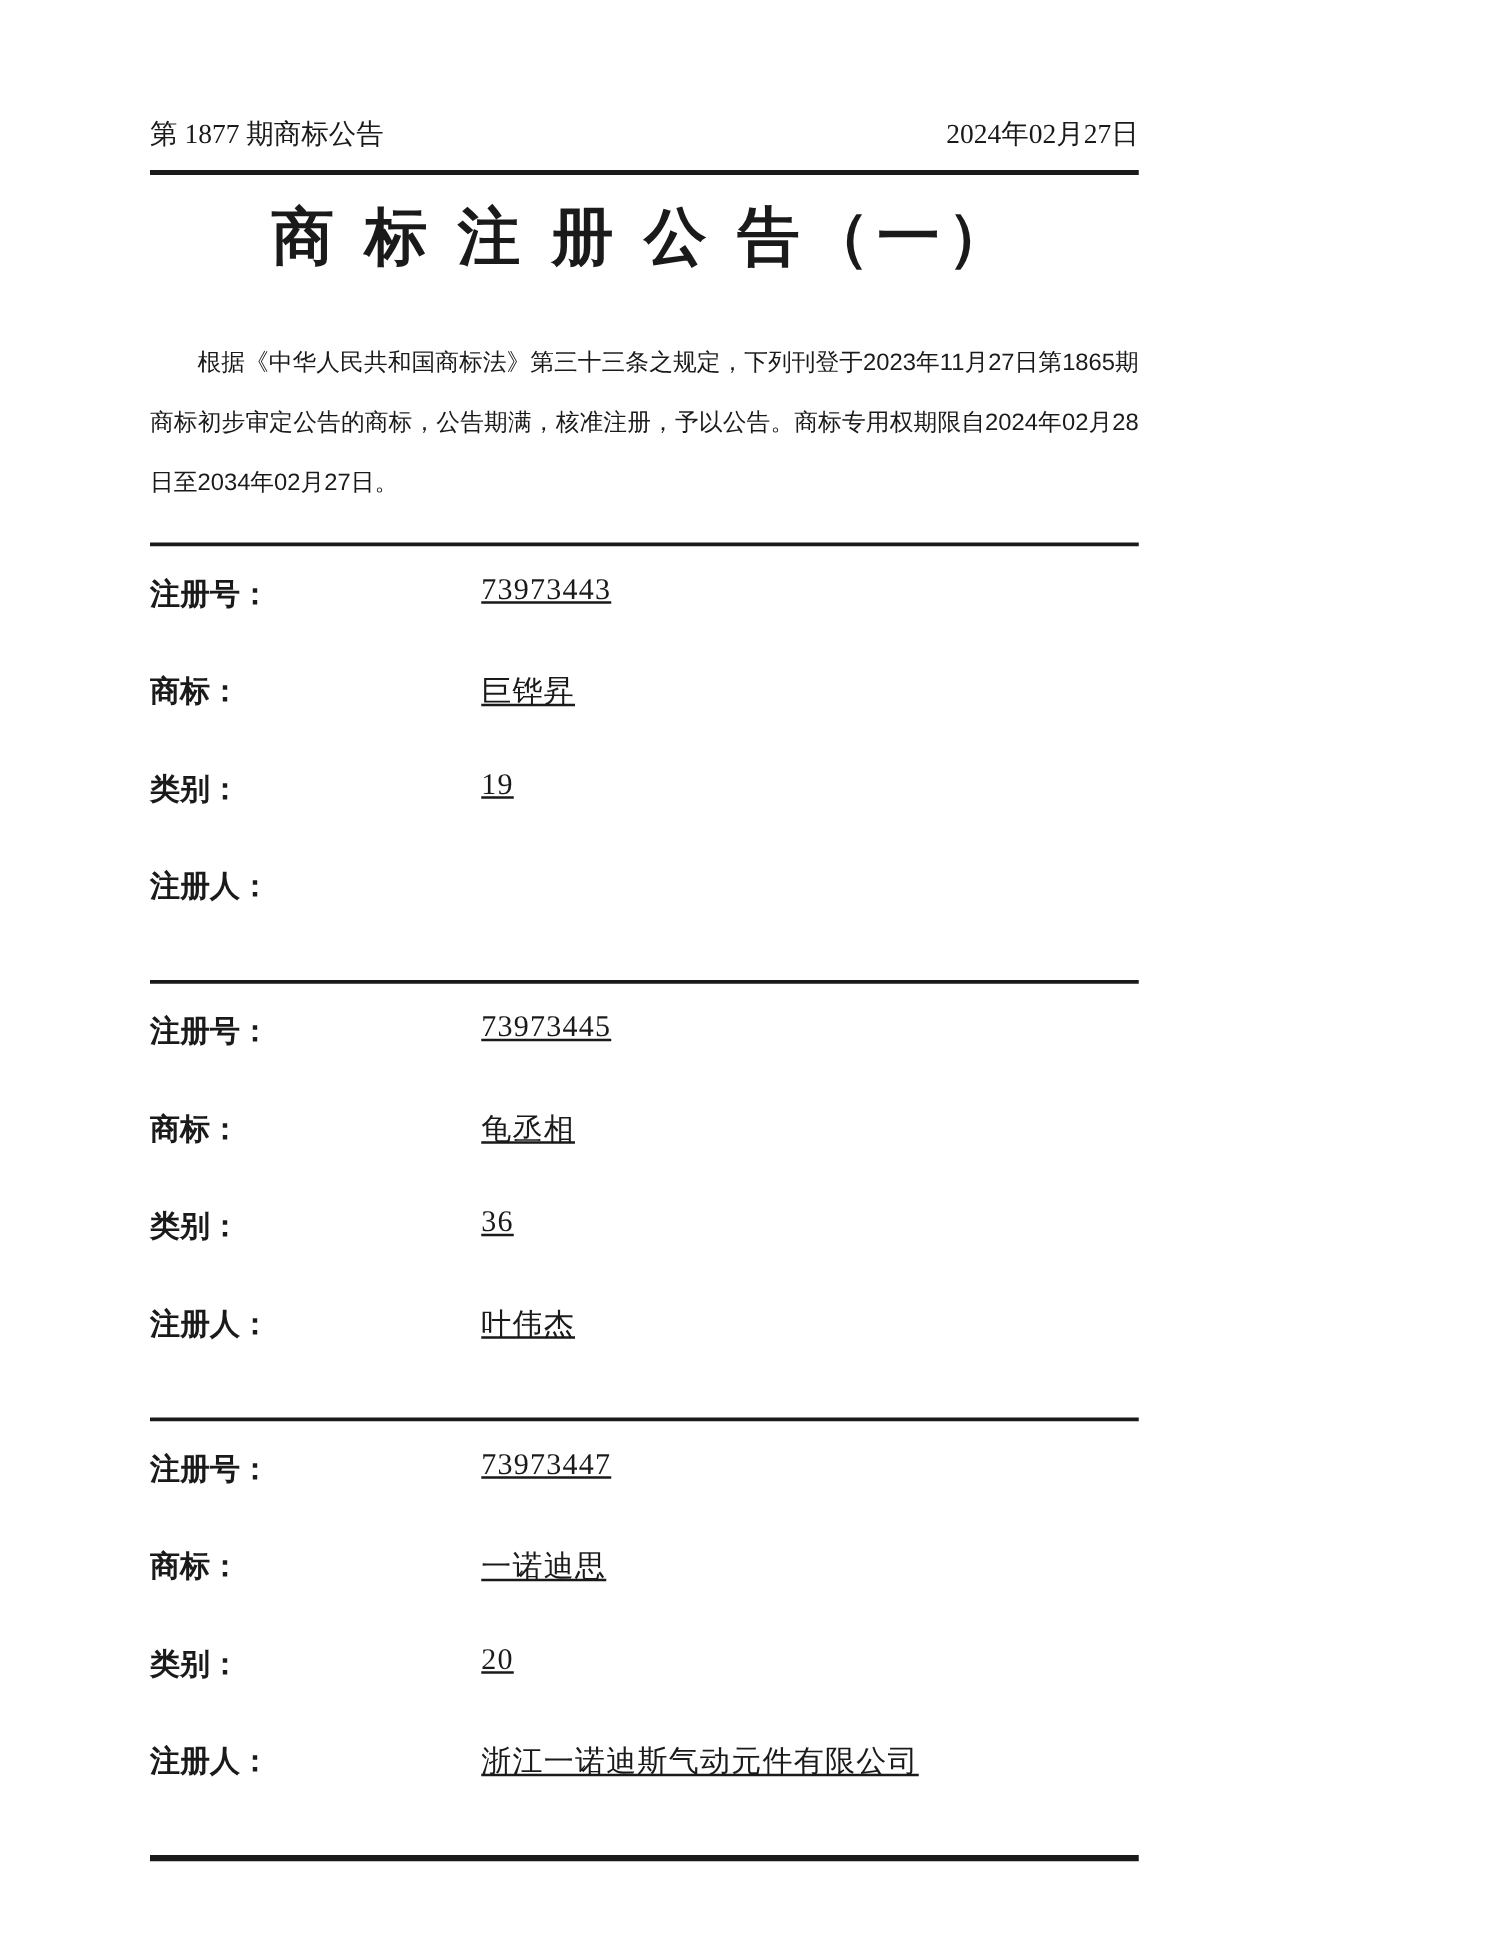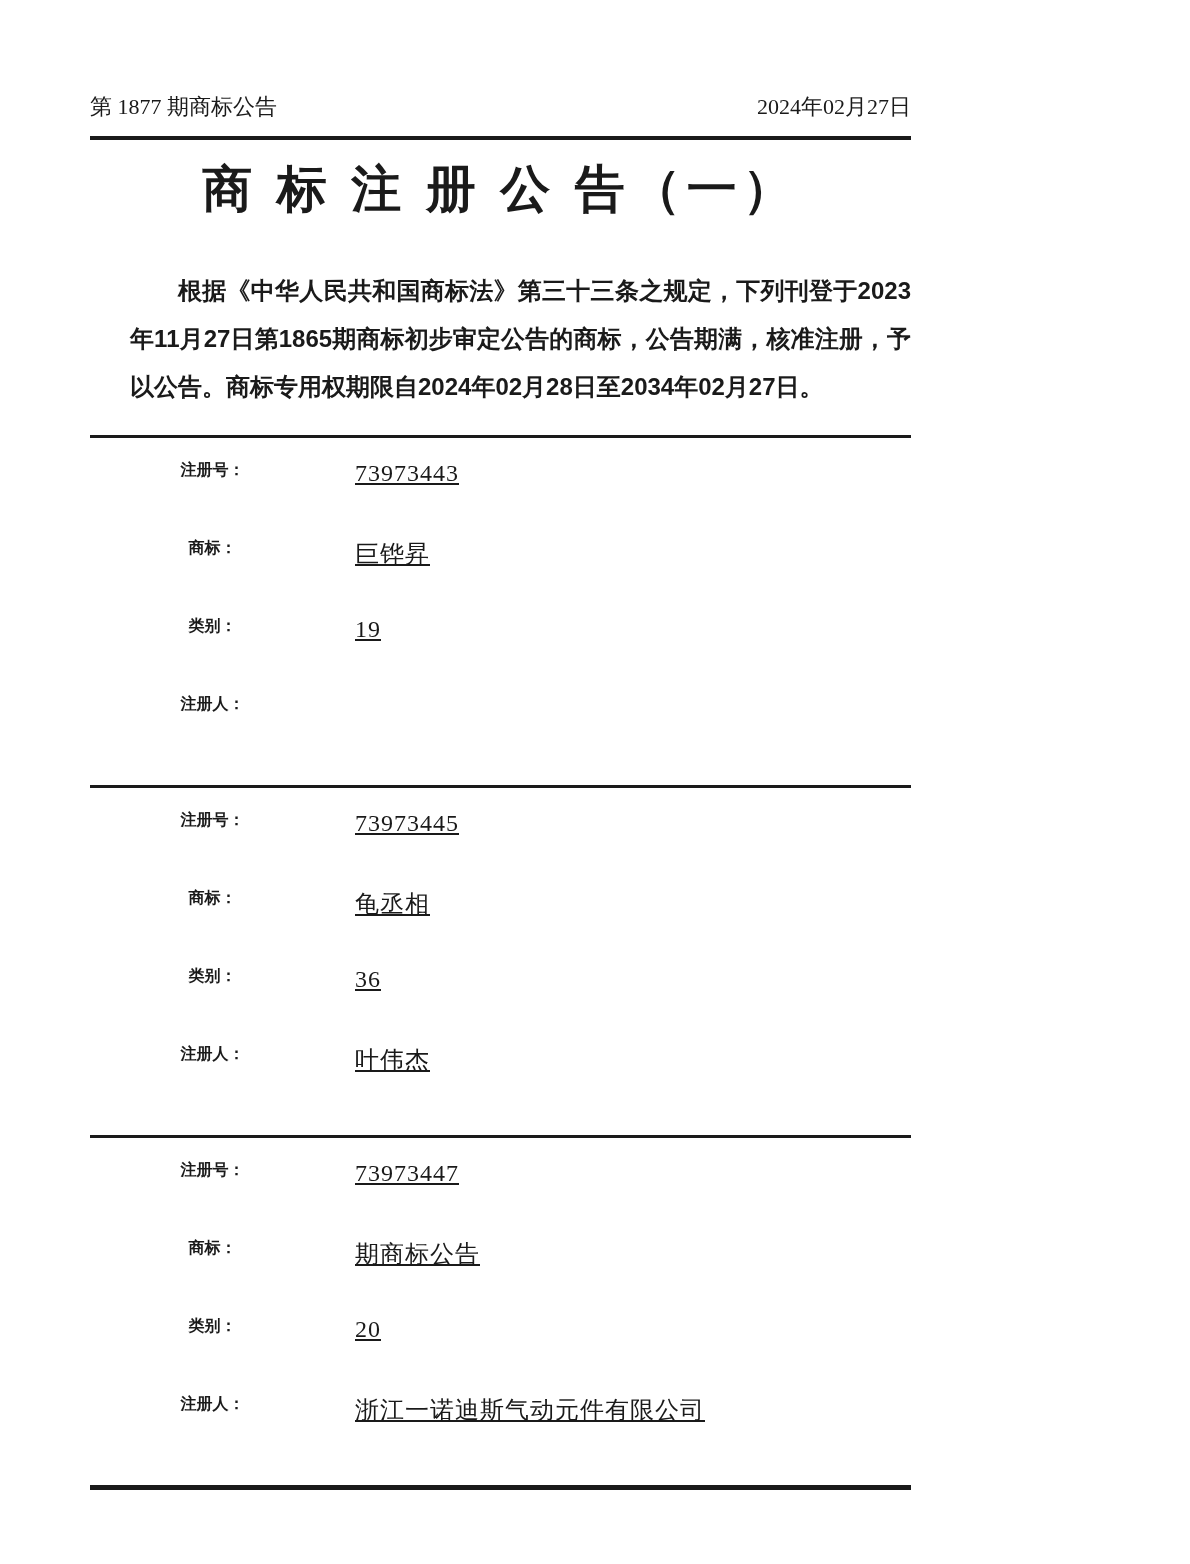--- a/index.html
+++ b/index.html
@@ -11,21 +11,21 @@
   body {
     width: 1190px;
     height: 1564px;
     overflow: hidden;
     font-family: "Liberation Serif", "DejaVu Serif", serif;
   }
   .page {
     box-sizing: border-box;
     width: 1001px;
     height: 1564px;
-    padding: 92px 90px 0 90px;
+    padding: 92px 90px 0 120px;
   }
   
   .running-header {
     display: flex;
     justify-content: space-between;
     align-items: baseline;
     font-size: 22px;
     padding-bottom: 14px;
     border-bottom: 4px solid #1a1a1a;
   }
@@ -34,48 +34,47 @@
     margin-top: 16px;
     text-align: center;
     font-size: 50px;
     font-weight: bold;
     letter-spacing: 6px;
     font-family: "Liberation Serif", "DejaVu Serif", serif;
   }
   
   .intro {
     margin-top: 44px;
-    font-size: 24px;
-    font-weight: bold;
+    font-size: 19px;
+    font-weight: normal;
     line-height: 48px;
     text-align: justify;
     text-indent: 2em;
     font-family: "Liberation Sans", "DejaVu Sans", sans-serif;
-    margin-left: 40px;
   }
   
   .entries {
     margin-top: 23px;
   }
   .entry {
     box-sizing: border-box;
     height: 350px;
     border-top: 3px solid #1a1a1a;
     padding: 22px 0 13px 0;
   }
   .field-row {
     display: flex;
     align-items: flex-start;
     height: 78px;
   }
   .field-label {
     width: 245px;
     flex: 0 0 245px;
-    text-align: center;
-    font-size: 16px;
+    text-align: left;
+    font-size: 24px;
     font-weight: bold;
     font-family: "Liberation Sans", "DejaVu Sans", sans-serif;
     white-space: nowrap;
   }
   .field-value {
     margin-left: 20px;
     font-size: 24px;
     font-family: "Liberation Serif", "DejaVu Serif", serif;
     letter-spacing: 1px;
     text-decoration: underline;
@@ -139,21 +138,21 @@
       </div>
     </div>
 
     <div class="entry">
       <div class="field-row">
         <span class="field-label">注册号：</span>
         <span class="field-value">73973447</span>
       </div>
       <div class="field-row">
         <span class="field-label">商标：</span>
-        <span class="field-value">期商标公告</span>
+        <span class="field-value">一诺迪思</span>
       </div>
       <div class="field-row">
         <span class="field-label">类别：</span>
         <span class="field-value">20</span>
       </div>
       <div class="field-row">
         <span class="field-label">注册人：</span>
         <span class="field-value">浙江一诺迪斯气动元件有限公司</span>
       </div>
     </div>

